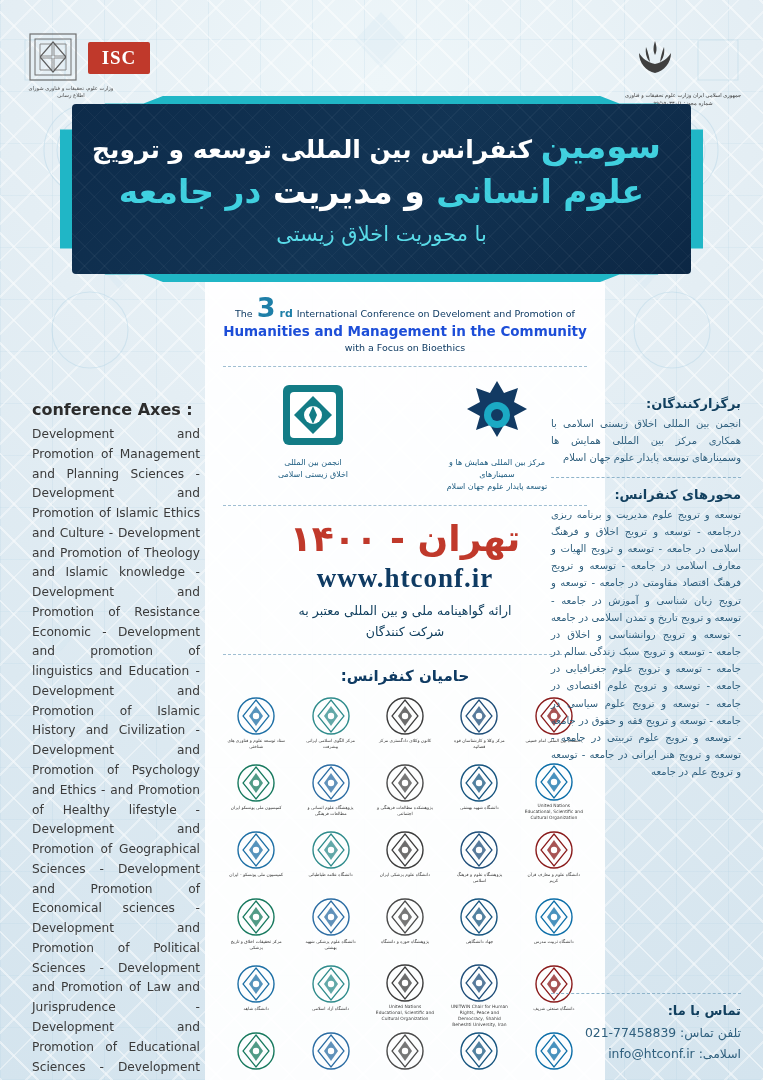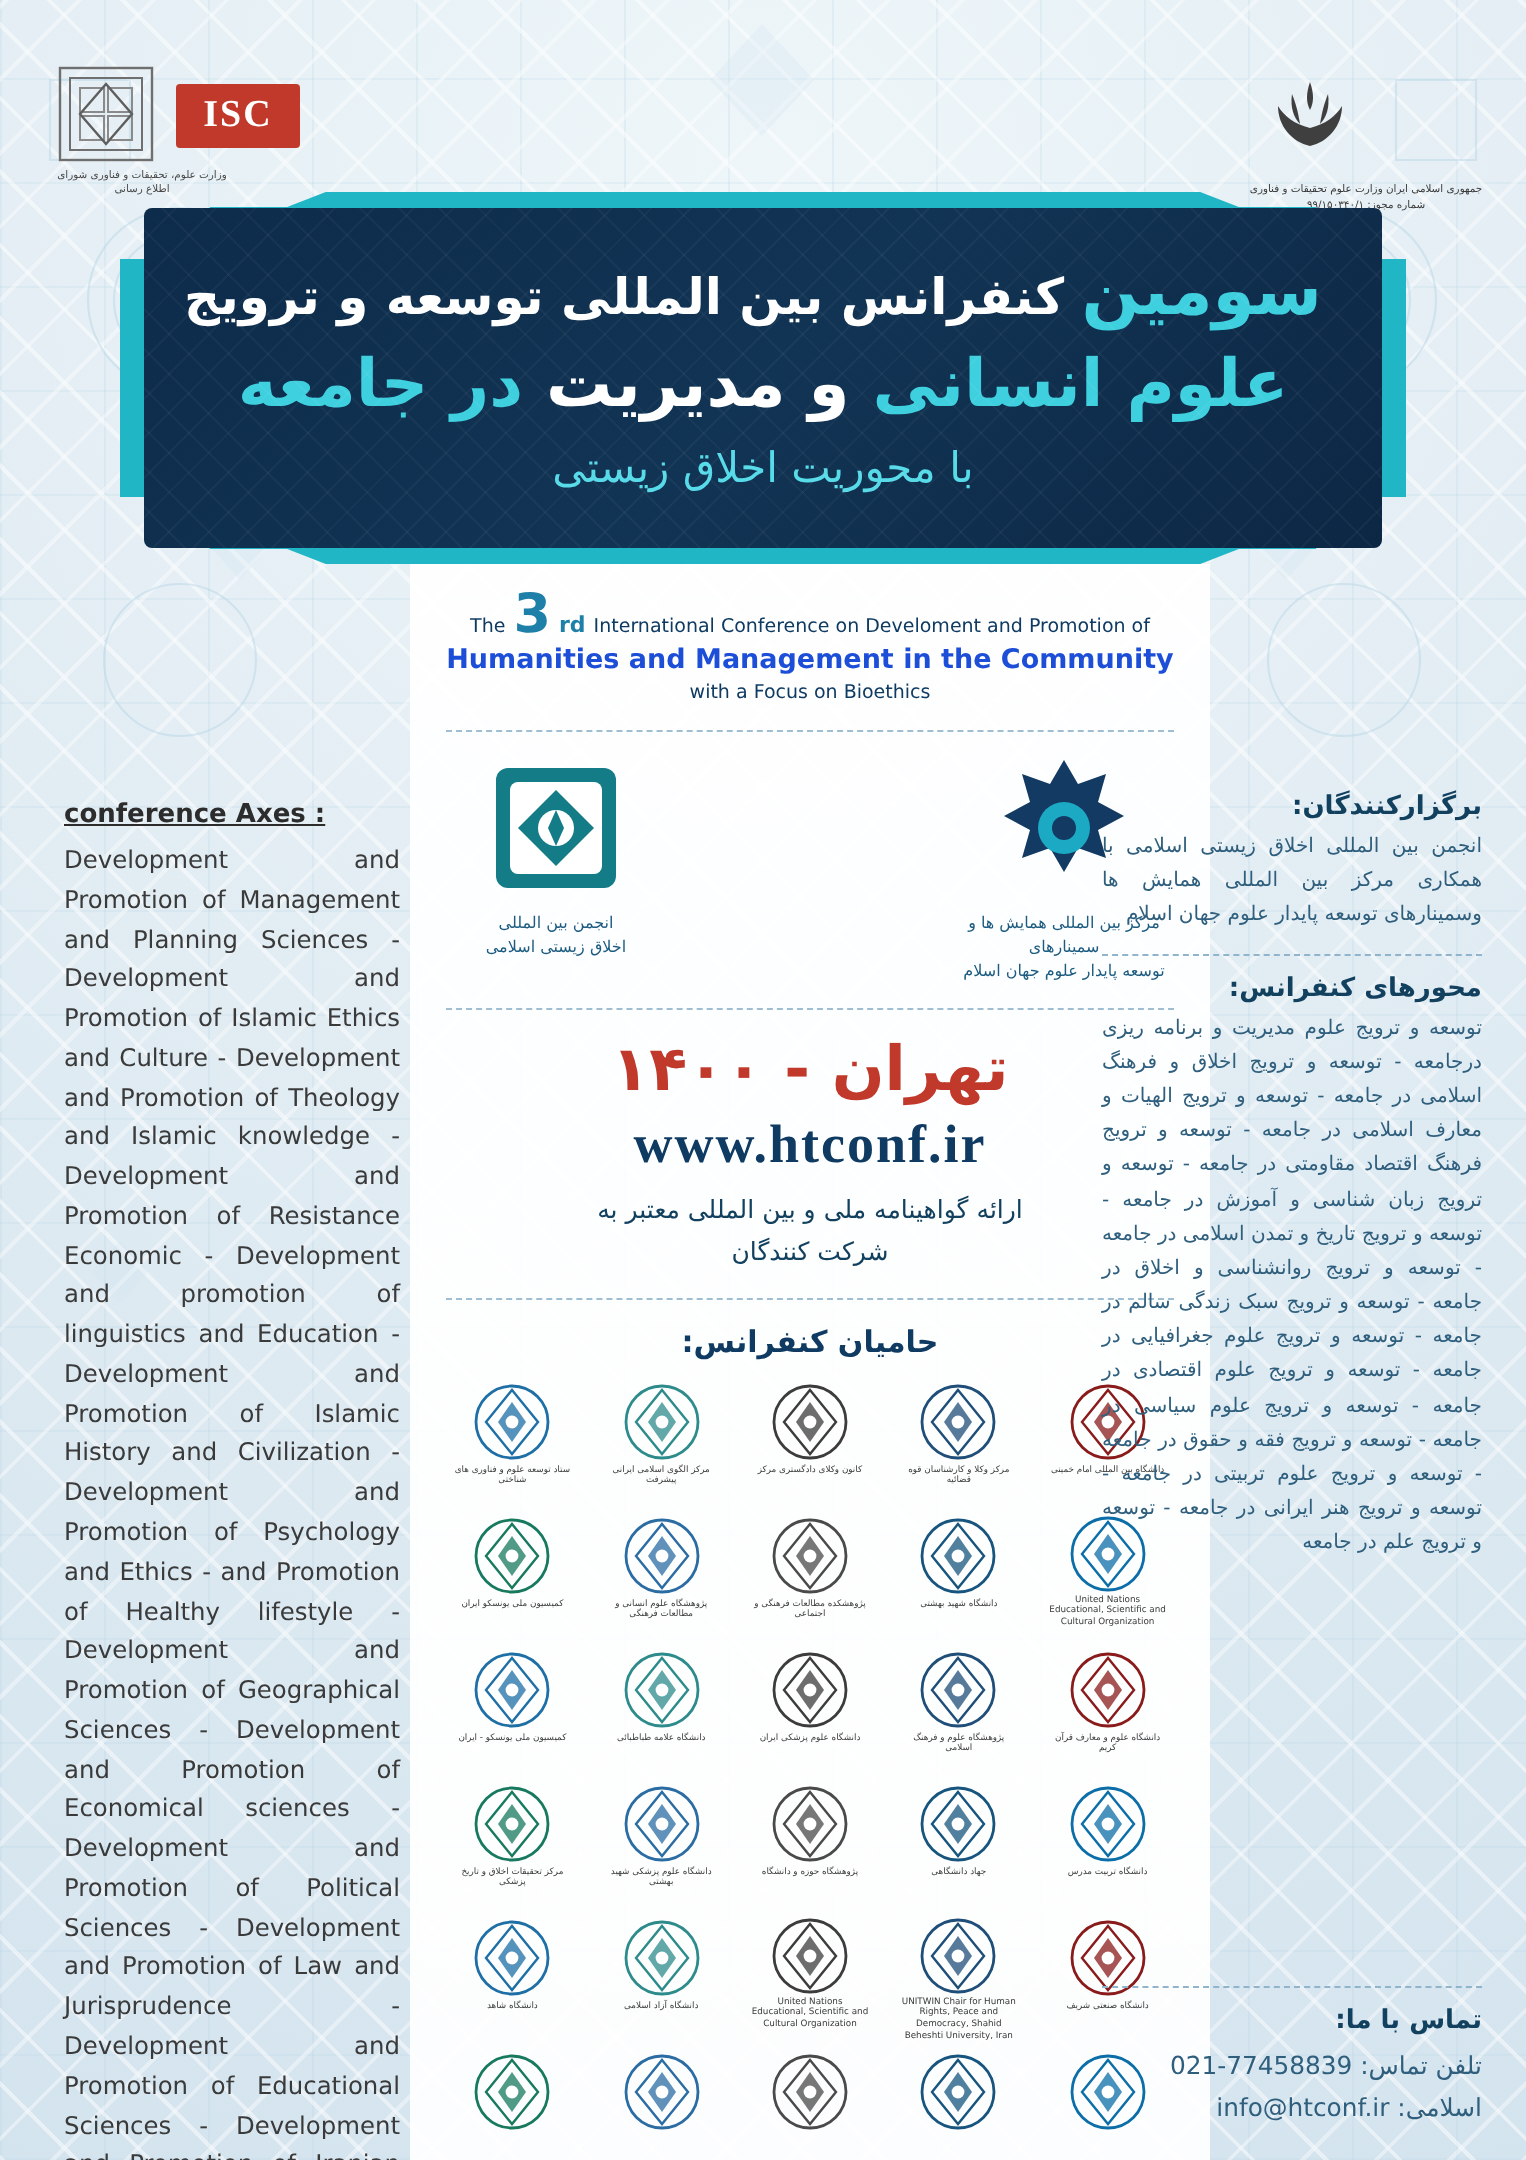--- a/index.html
+++ b/index.html
@@ -190,40 +190,40 @@
   }
 
   .hr-dash {
     border: 0;
     border-top: 1px dashed #9fbed2;
     margin: 12px 4px;
   }
 
   .org-logos {
     display: flex;
-    justify-content: space-between;
+    justify-content: center;
     gap: 66px;
     margin-top: 10px;
   }
   .org-item { width: 118px; }
   .org-mark {
     width: 72px; height: 72px;
     margin: 0 auto 6px auto;
     display: flex; align-items: center; justify-content: center;
   }
   .org-cap {
     font-size: 8px;
     color: #1d5c80;
     direction: rtl;
     line-height: 1.5;
   }
 
   .date-line {
     margin-top: 12px;
-    font-size: 31px;
+    font-size: 36px;
     font-weight: bold;
     color: #c0392b;
     direction: rtl;
   }
   .url-line {
     margin-top: 4px;
     font-size: 27px;
     font-weight: bold;
     color: #0f3b63;
     letter-spacing: 1px;
@@ -273,25 +273,24 @@
   }
 
   
   .left-col {
     position: absolute;
     left: 32px;
     top: 400px;
     width: 168px;
   }
   .left-title {
-    font-size: 13px;
+    font-size: 16px;
     font-weight: bold;
     color: #2c2c2c;
     margin-bottom: 6px;
-    text-decoration: underline;
   }
   .left-body {
     font-size: 12.2px;
     line-height: 1.62;
     color: #3a3a3a;
     text-align: justify;
     text-justify: inter-word;
     hyphens: auto;
   }
 

